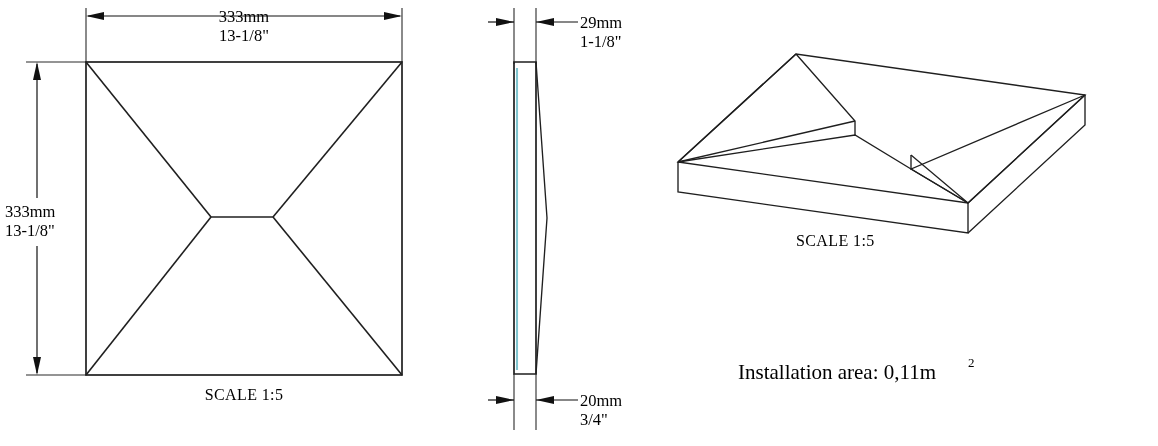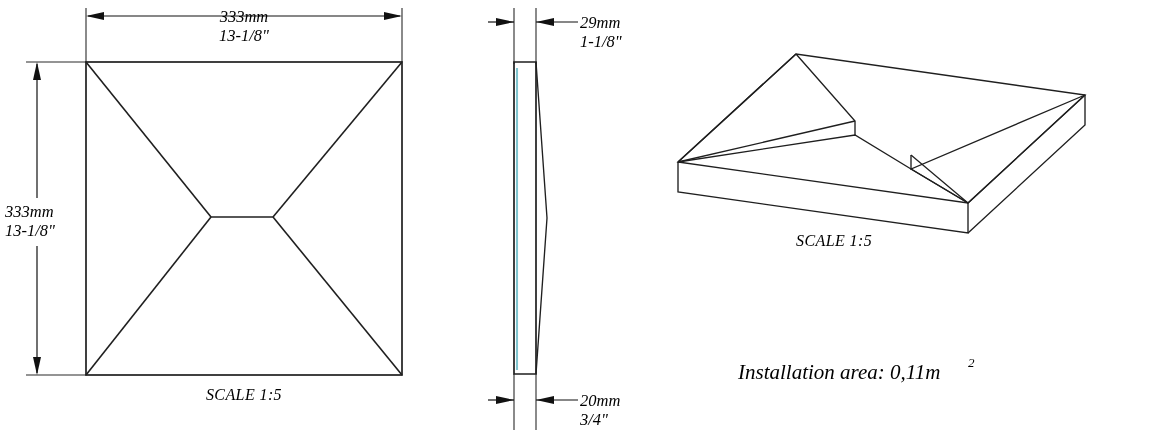--- a/index.html
+++ b/index.html
@@ -12,21 +12,20 @@
     height: 446px;
     font-family: "Liberation Serif", "DejaVu Serif", serif;
     color: #000000;
     overflow: hidden;
     position: relative;
   }
   #drawing-root {
     position: relative;
     width: 1158px;
     height: 446px;
-    font-style: italic;
   }
   svg.sheet {
     position: absolute;
     top: 0;
     left: 0;
     width: 1158px;
     height: 446px;
     display: block;
   }
   text {

